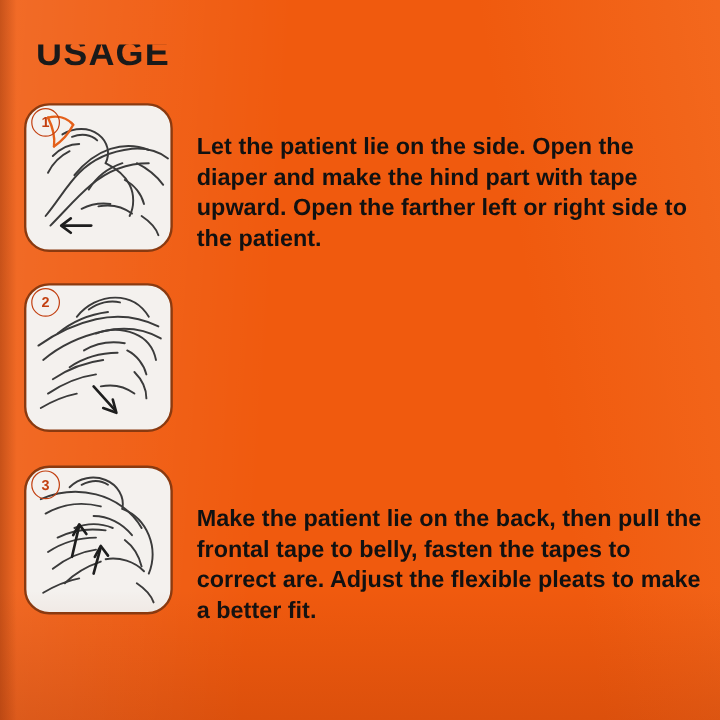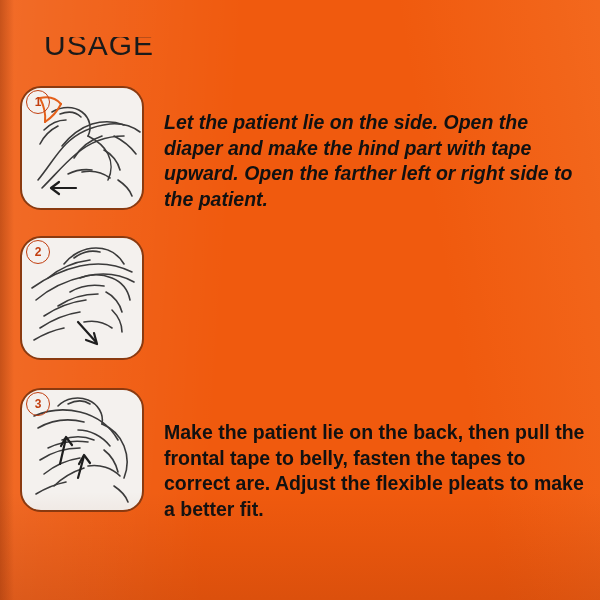--- a/index.html
+++ b/index.html
@@ -47,24 +47,24 @@
   #page .edge-left {
     position: absolute;
     left: 0; top: 0;
     width: 14px; height: 100%;
     background: linear-gradient(90deg, rgba(120,35,0,0.35), rgba(120,35,0,0));
     pointer-events: none;
   }
 
   .title {
     position: absolute;
-    left: 44px;
+    left: 30px;
     top: 26px;
     font-size: 30px;
-    font-weight: normal;
+    font-weight: bold;
     letter-spacing: 1px;
     color: #1a1a1a;
     
     clip-path: inset(11px 0 0 0);
     line-height: 38px;
   }
 
   .steps {
     position: absolute;
     left: 0;
@@ -102,21 +102,21 @@
   }
   .step-text {
     flex: 1 1 auto;
     color: #111111;
     font-weight: bold;
     font-size: 19.5px;
     line-height: 25.5px;
     padding-left: 18px;
     padding-right: 12px;
   }
-  .step-1 .step-text { padding-top: 26px; font-style: italic; }
+  .step-1 .step-text { padding-top: 26px; }
   .step-2 .step-text { padding-top: 44px; }
   .step-3 .step-text { padding-top: 34px; }
 
   .step-1 { margin-top: 0px; }
   .step-2 { margin-top: 22px; }
   .step-3 { margin-top: 24px; }
 </style>
 </head>
 <body>
 

